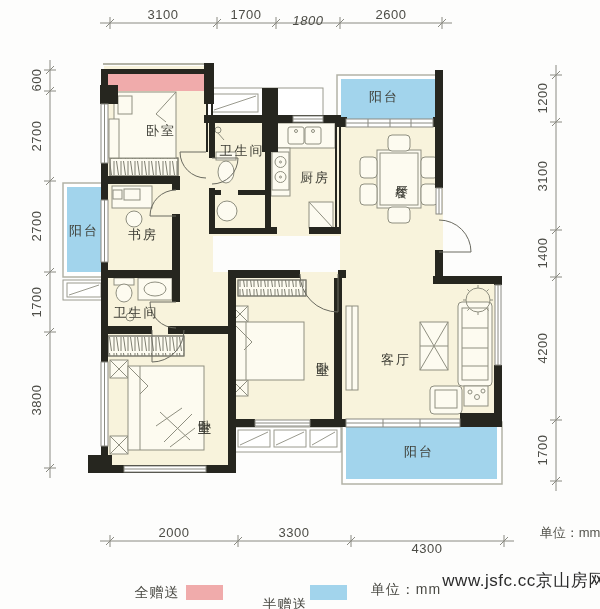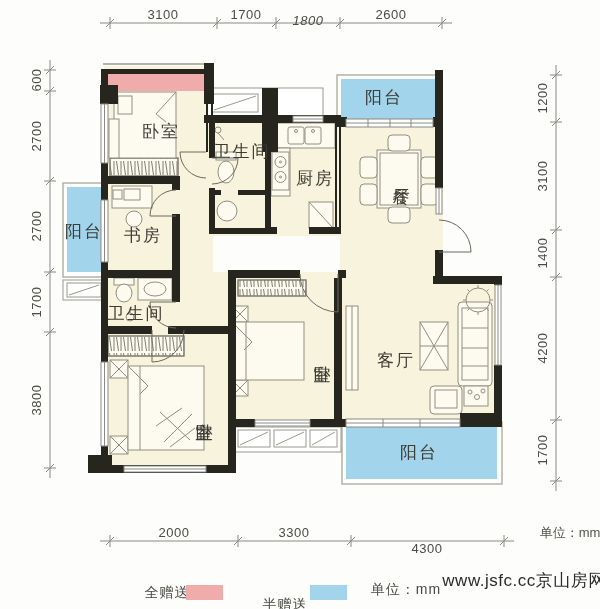--- a/index.html
+++ b/index.html
@@ -4,21 +4,21 @@
 <style>
   html,body{margin:0;padding:0;background:#ffffff;}
   .stage{position:relative;width:600px;height:609px;background:#fdfdfc;overflow:hidden;
          font-family:"Liberation Sans","DejaVu Sans",sans-serif;}
   .stage svg{position:absolute;left:0;top:0;}
   
   .floor{fill:var(--floor,#f8f3dc);}
   .wallb{fill:var(--wall,#26261f);}
   .gift-full{fill:var(--full-gift,#f0abab);}
   .gift-half{fill:var(--half-gift,#a2d4ec);}
-  .lbl{position:absolute;transform:translate(-50%,-50%);color:#3d3d35;font-size:17px;
+  .lbl{position:absolute;transform:translate(-50%,-50%);color:#3d3d35;font-size:13px;
        font-weight:500;letter-spacing:2px;white-space:nowrap;}
   .lbl.v{writing-mode:vertical-rl;text-orientation:upright;letter-spacing:0;}
   .dim{position:absolute;transform:translate(-50%,-50%);color:#4c4c46;font-size:13px;
        letter-spacing:0.5px;white-space:nowrap;}
   .dim.rot{transform:translate(-50%,-50%) rotate(-90deg);}
   .unit{position:absolute;transform:translate(-50%,-50%);color:#55554e;font-size:13px;white-space:nowrap;}
   .legend{position:absolute;left:0;top:579px;width:600px;height:26px;}
   .legend .item-label{position:absolute;transform:translate(-50%,-50%);font-size:14px;color:#4a4a44;letter-spacing:1px;}
   .legend .swatch{position:absolute;width:37px;height:15px;top:585px;}
   .swatch.full{background:var(--full-gift,#f0abab);}
@@ -332,21 +332,21 @@
   <div class="dim rot" style="left:542px;top:253px;">1400</div>
   <div class="dim rot" style="left:542px;top:348px;">4200</div>
   <div class="dim rot" style="left:542px;top:450px;">1700</div>
 
   <div class="dim" style="left:174px;top:532px;">2000</div>
   <div class="dim" style="left:294px;top:532px;">3300</div>
   <div class="dim" style="left:427px;top:548px;">4300</div>
   <div class="unit" style="left:570px;top:533px;">单位：mm</div>
 
   <div class="legend">
-    <span class="item-label" style="left:157px;top:14px;margin-left:10px;">全赠送</span>
+    <span class="item-label" style="left:157px;top:14px;">全赠送</span>
     <span class="swatch full" style="left:186px;top:6px;"></span>
     <span class="item-label" style="left:285px;top:26px;">半赠送</span>
     <span class="swatch half" style="left:310px;top:6px;"></span>
     <span class="item-label" style="left:406px;top:11px;">单位：mm</span>
   </div>
 
   <div class="watermark">www.jsfc.cc京山房网</div>
 
 </div>
 

